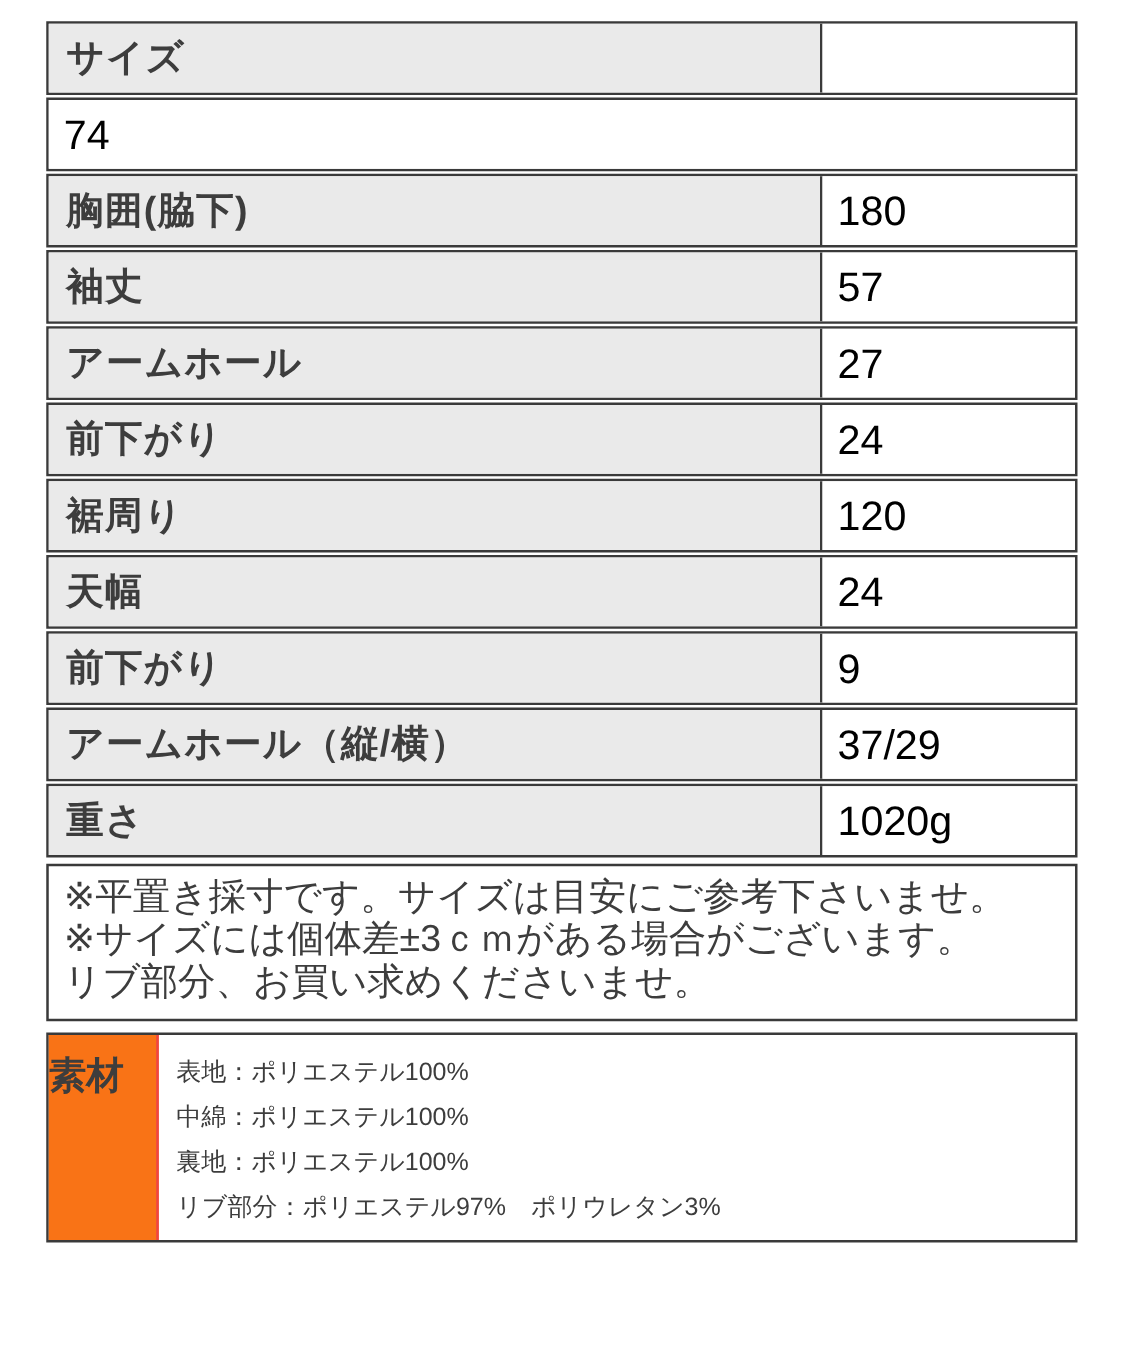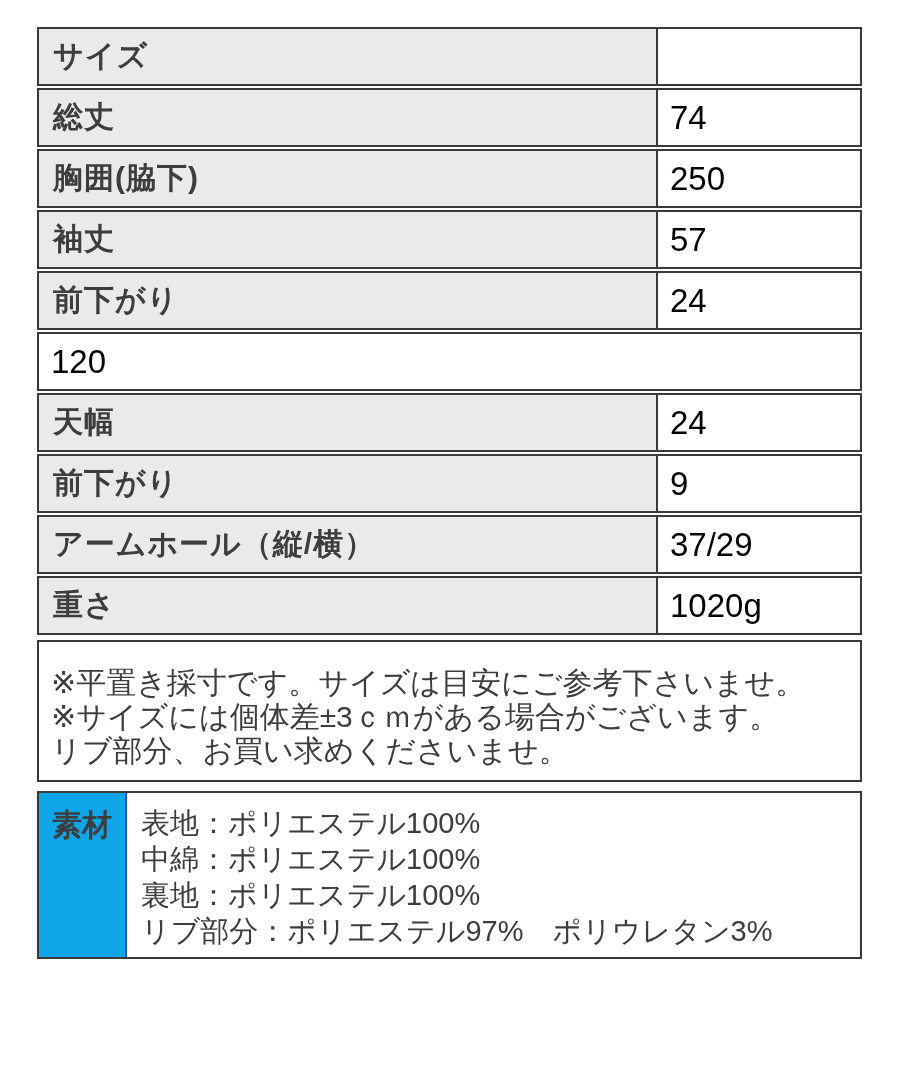--- a/index.html
+++ b/index.html
@@ -5,21 +5,21 @@
   * { box-sizing: border-box; margin: 0; padding: 0; }
   html, body {
     width: 898px; height: 1080px;
     background: #ffffff;
     font-family: "Liberation Sans", "DejaVu Sans", sans-serif;
     color: #3d3d3d;
     overflow: hidden;
   }
   .wrap {
     position: absolute;
-    left: 37px; top: 27px;
+    left: 37px; top: 17px;
     width: 825px;
   }
   
   .row {
     display: flex;
     align-items: stretch;
     border: 2px solid #3a3a3a;
     background: #ffffff;
     height: 59px;
     margin-bottom: 2px;
@@ -43,78 +43,81 @@
     padding-left: 12px;
     font-size: 33px;
     font-weight: normal;
     color: #000000;
   }
   
   .notes {
     border: 2px solid #3a3a3a;
     background: #ffffff;
     margin-top: 5px;
-    padding: 24px 8px 12px 12px;
+    padding: 8px 8px 12px 12px;
     font-size: 30px;
     line-height: 34px;
   }
   .notes .note-line { display: block; }
   
   .material {
     display: flex;
     border: 2px solid #3a3a3a;
     background: #ffffff;
     margin-top: 9px;
     min-height: 168px;
   }
   .material-label {
     flex: 0 0 88px;
-    background: #0ea5e9;
-    border-right: 2px solid #1d4ed8;
+    background: #f97316;
+    border-right: 2px solid #ef4444;
     font-size: 30px;
     font-weight: bold;
     padding-top: 12px;
-    text-align: center;
   }
   .material-content {
     flex: 1 1 auto;
     padding: 12px 10px 2px 14px;
-    font-size: 29px;
+    font-size: 20px;
     line-height: 36px;
     border-radius: 21px;
   }
   .material-content .mat-line { display: block; }
 </style>
 </head>
 <body>
 
 <div class="wrap">
 
   <div class="row">
     <div class="cell-label">サイズ</div>
     <div class="cell-value"></div>
   </div>
 
   <div class="row">
-    <div class="cell-label">総丈</div>
     <div class="cell-value">74</div>
   </div>
   <div class="row">
     <div class="cell-label">胸囲(脇下)</div>
-    <div class="cell-value">250</div>
+    <div class="cell-value">180</div>
   </div>
   <div class="row">
     <div class="cell-label">袖丈</div>
     <div class="cell-value">57</div>
   </div>
   <div class="row">
+    <div class="cell-label">アームホール</div>
+    <div class="cell-value">27</div>
+  </div>
+  <div class="row">
     <div class="cell-label">前下がり</div>
     <div class="cell-value">24</div>
   </div>
   <div class="row">
+    <div class="cell-label">裾周り</div>
     <div class="cell-value">120</div>
   </div>
   <div class="row">
     <div class="cell-label">天幅</div>
     <div class="cell-value">24</div>
   </div>
   <div class="row">
     <div class="cell-label">前下がり</div>
     <div class="cell-value">9</div>
   </div>

